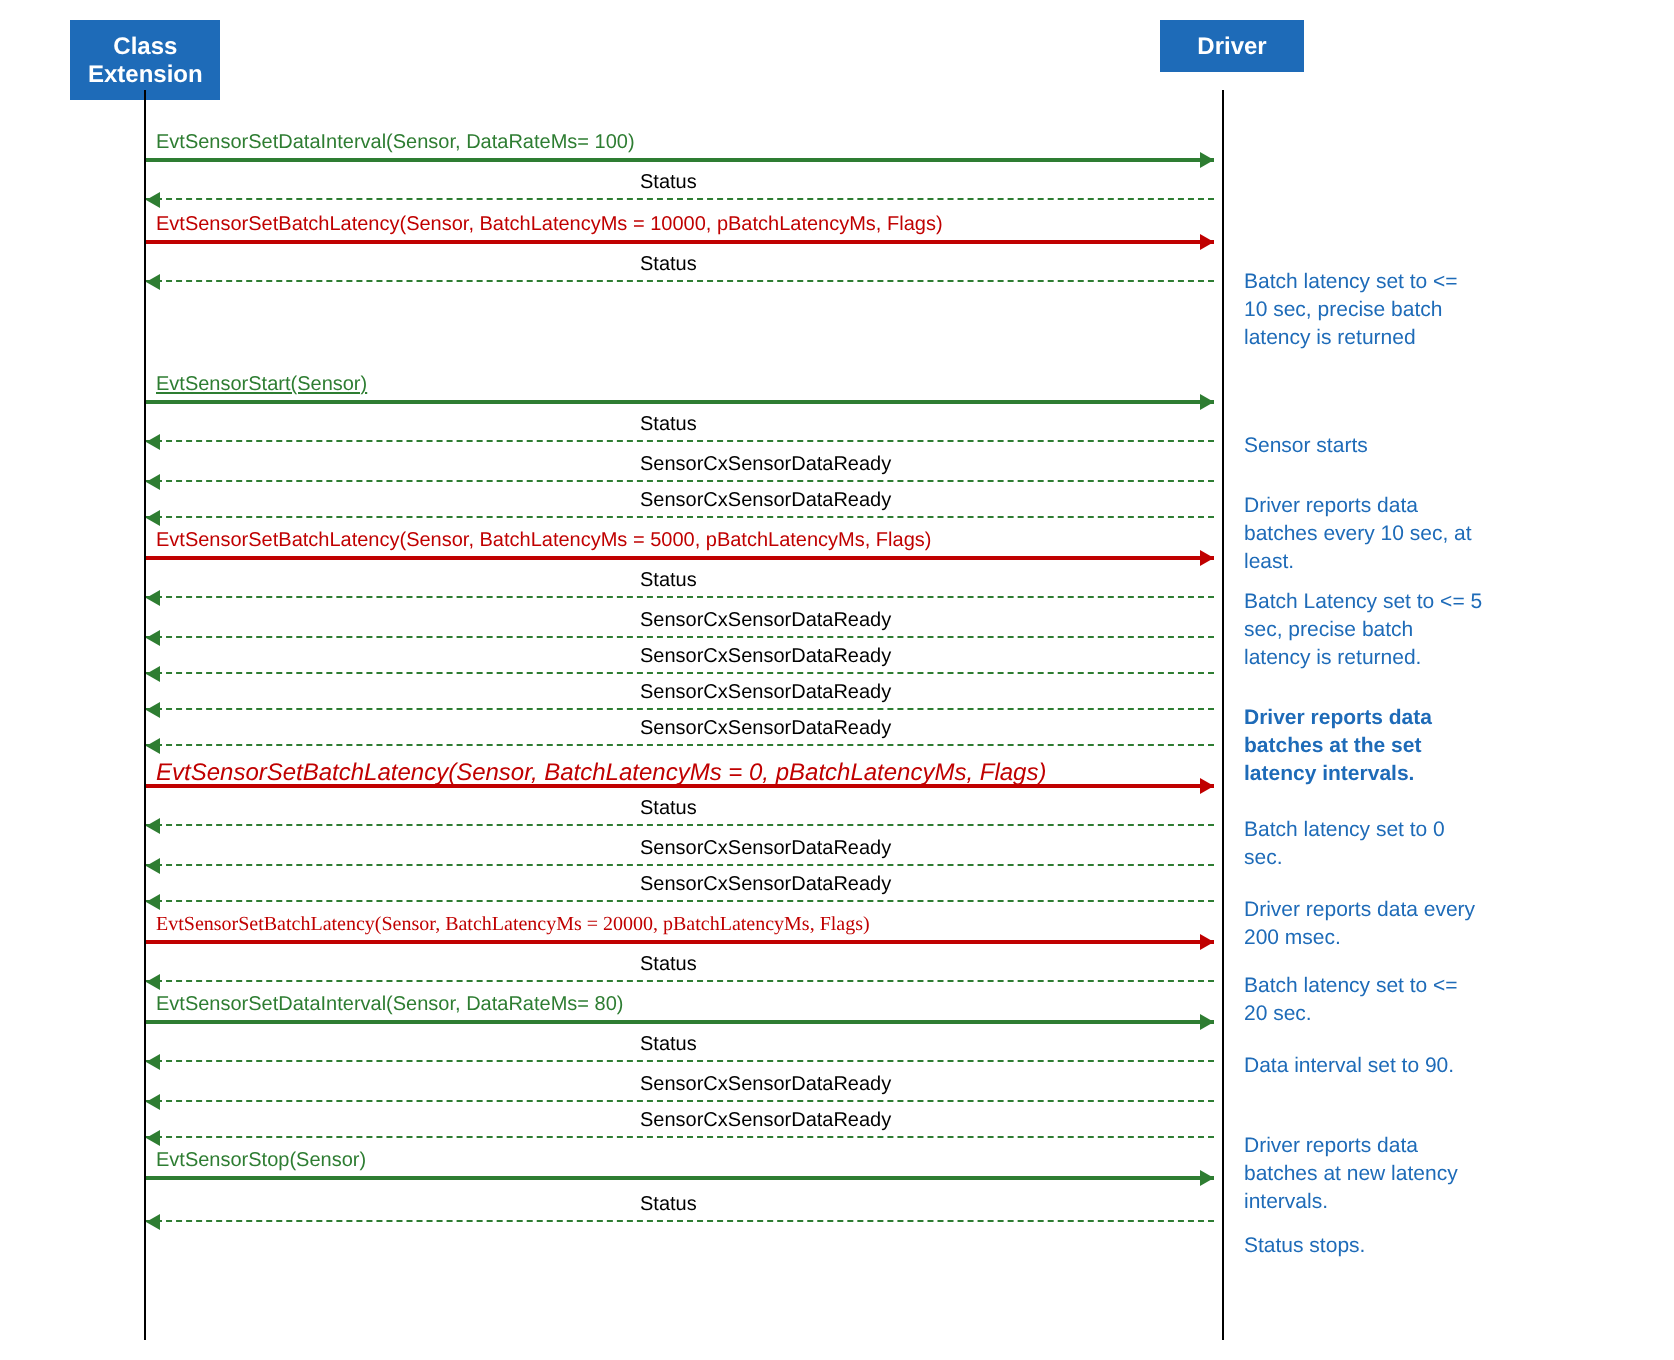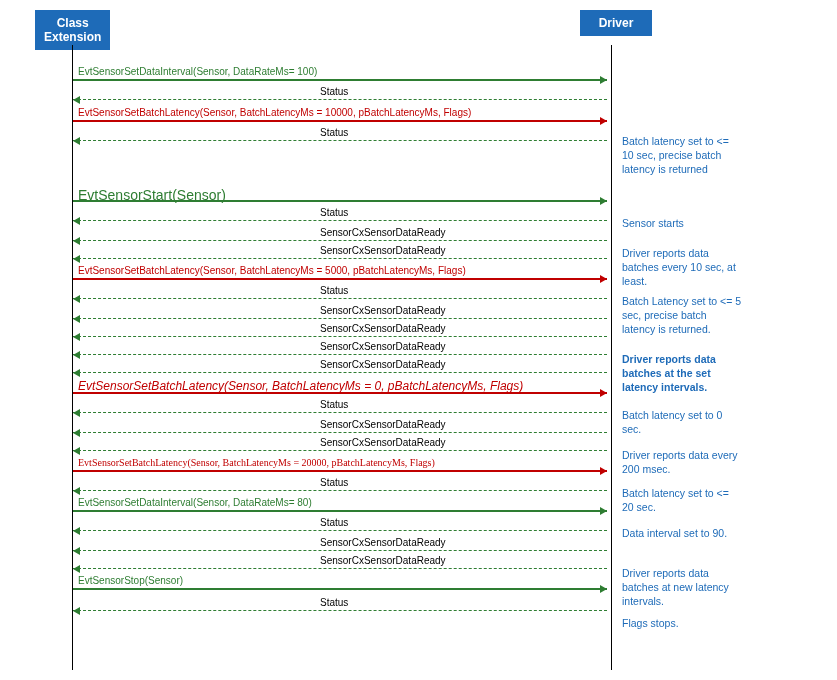--- a/index.html
+++ b/index.html
@@ -73,21 +73,21 @@
       <div style="position: absolute; font-size: 10px; white-space: nowrap; top: -13px; color: rgb(192, 0, 0); left: 5px;">EvtSensorSetBatchLatency(Sensor, BatchLatencyMs = 10000, pBatchLatencyMs, Flags)</div>
     </div>
     <div style="position: absolute; top: 140px; left: 73px; width: 534px; height: 1px;">
       <div style="position: absolute; top: 0px; left: 0px; width: 534px; height: 1px; border-top: 1.5px dashed rgb(46, 125, 50); background: transparent;"></div>
       <div style="position: absolute; top: -3px; left: 0px; border-right: 7px solid rgb(46, 125, 50); border-top: 4px solid transparent; border-bottom: 4px solid transparent; width: 0px; height: 0px;"></div>
       <div style="position: absolute; font-size: 10px; white-space: nowrap; top: -13px; color: rgb(0, 0, 0); left: 247px;">Status</div>
     </div>
     <div style="position: absolute; top: 200px; left: 73px; width: 534px; height: 1px;">
       <div style="position: absolute; top: 0px; left: 0px; width: 534px; height: 1.5px; background: rgb(46, 125, 50);"></div>
       <div style="position: absolute; top: -3px; right: 0px; border-left: 7px solid rgb(46, 125, 50); border-top: 4px solid transparent; border-bottom: 4px solid transparent; width: 0px; height: 0px;"></div>
-      <div style="position: absolute; font-size: 14px; white-space: nowrap; top: -13px; color: rgb(46, 125, 50); left: 5px;">EvtSensorStart(Sensor)</div>
+      <div style="position: absolute; font-size: 10px; white-space: nowrap; top: -13px; color: rgb(46, 125, 50); left: 5px; text-decoration: underline;">EvtSensorStart(Sensor)</div>
     </div>
     <div style="position: absolute; top: 220px; left: 73px; width: 534px; height: 1px;">
       <div style="position: absolute; top: 0px; left: 0px; width: 534px; height: 1px; border-top: 1.5px dashed rgb(46, 125, 50); background: transparent;"></div>
       <div style="position: absolute; top: -3px; left: 0px; border-right: 7px solid rgb(46, 125, 50); border-top: 4px solid transparent; border-bottom: 4px solid transparent; width: 0px; height: 0px;"></div>
       <div style="position: absolute; font-size: 10px; white-space: nowrap; top: -13px; color: rgb(0, 0, 0); left: 247px;">Status</div>
     </div>
     <div style="position: absolute; top: 240px; left: 73px; width: 534px; height: 1px;">
       <div style="position: absolute; top: 0px; left: 0px; width: 534px; height: 1px; border-top: 1.5px dashed rgb(46, 125, 50); background: transparent;"></div>
       <div style="position: absolute; top: -3px; left: 0px; border-right: 7px solid rgb(46, 125, 50); border-top: 4px solid transparent; border-bottom: 4px solid transparent; width: 0px; height: 0px;"></div>
       <div style="position: absolute; font-size: 10px; white-space: nowrap; top: -13px; color: rgb(0, 0, 0); left: 247px;">SensorCxSensorDataReady</div>
@@ -190,14 +190,14 @@
     <div class="annotation" style="left: 622px; top: 118px;">Batch latency set to &lt;= 10 sec, precise batch latency is returned</div>
     <div class="annotation" style="left: 622px; top: 200px;">Sensor starts</div>
     <div class="annotation" style="left: 622px; top: 230px;">Driver reports data batches every 10 sec, at least.</div>
     <div class="annotation" style="left: 622px; top: 278px;">Batch Latency set to &lt;= 5 sec, precise batch latency is returned.</div>
     <div class="annotation" style="left: 622px; top: 336px; font-weight: bold;">Driver reports data batches at the set latency intervals.</div>
     <div class="annotation" style="left: 622px; top: 392px;">Batch latency set to 0 sec.</div>
     <div class="annotation" style="left: 622px; top: 432px;">Driver reports data every 200 msec.</div>
     <div class="annotation" style="left: 622px; top: 470px;">Batch latency set to &lt;= 20 sec.</div>
     <div class="annotation" style="left: 622px; top: 510px;">Data interval set to 90.</div>
     <div class="annotation" style="left: 622px; top: 550px;">Driver reports data batches at new latency intervals.</div>
-    <div class="annotation" style="left: 622px; top: 600px;">Flags stops.</div>
+    <div class="annotation" style="left: 622px; top: 600px;">Status stops.</div>
   </div>
 
 </body></html>

